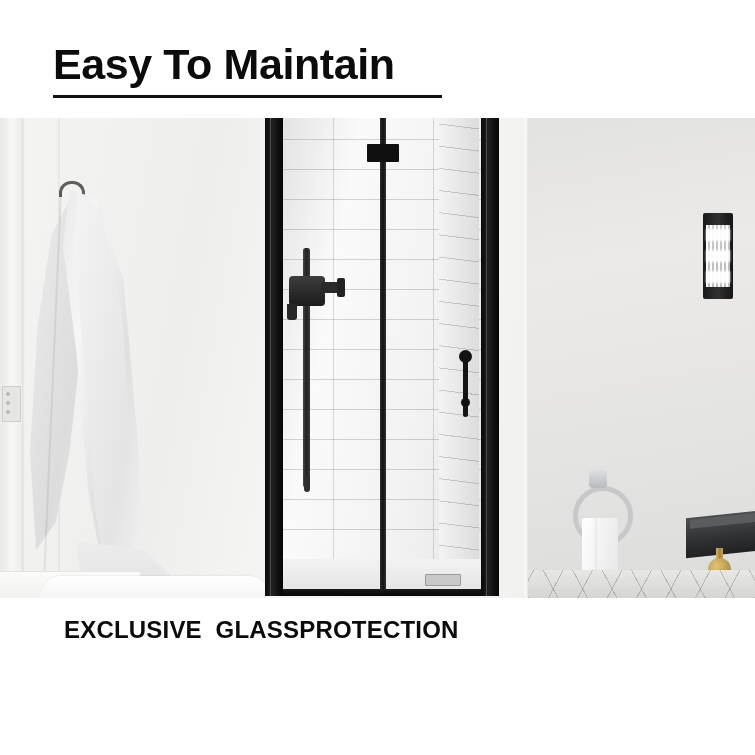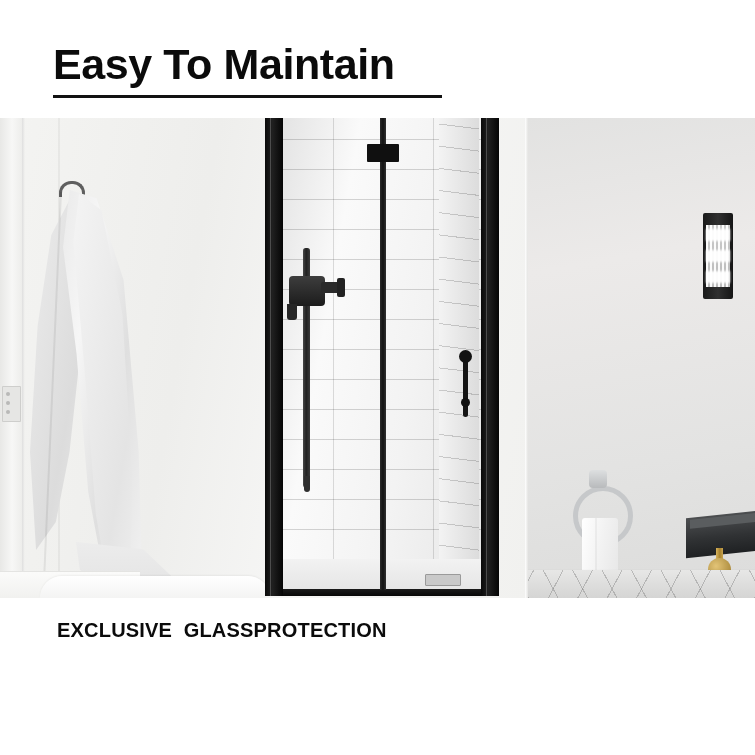--- a/index.html
+++ b/index.html
@@ -448,25 +448,25 @@
   
   .caption {
     position: absolute;
     left: 0; top: 598px;
     width: 755px;
     height: 157px;
     background: #ffffff;
   }
   .caption-title {
     position: absolute;
-    left: 57px;
+    left: 64px;
     top: 19px;
     font-family: "Liberation Sans", sans-serif;
     font-weight: bold;
-    font-size: 20px;
+    font-size: 24px;
     line-height: 26px;
     letter-spacing: 0.2px;
     color: #0b0b0b;
     white-space: pre;
   }
   .caption-body {
     position: absolute;
     left: 68px;
     top: 54px;
     width: 655px;

